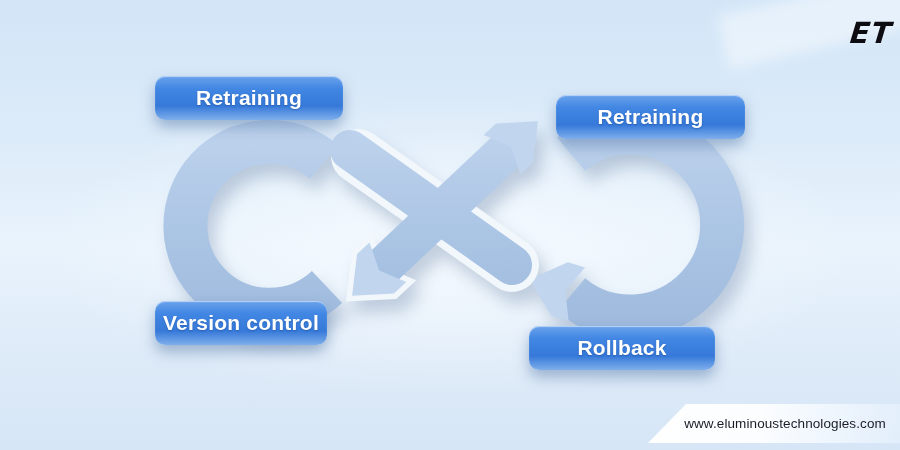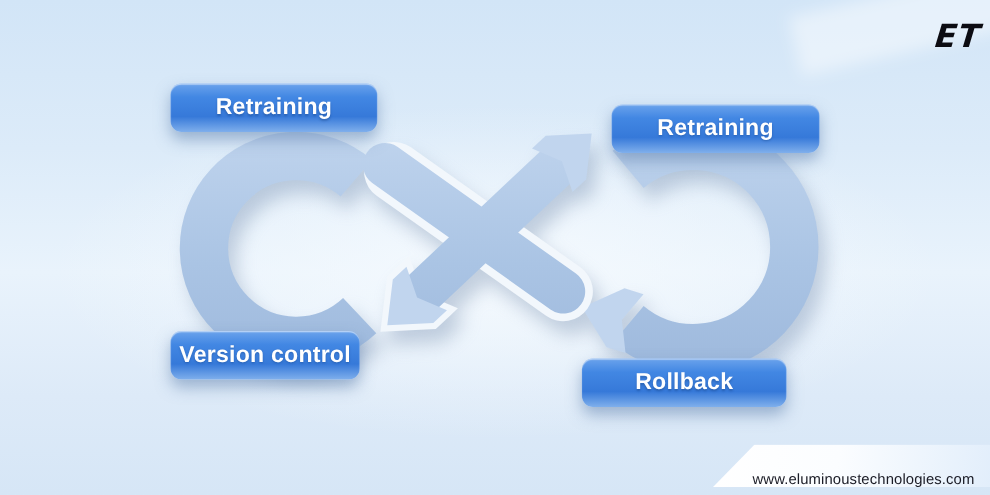--- a/index.html
+++ b/index.html
@@ -32,21 +32,21 @@
   .logo{
     position:absolute;left:826px;top:16px;width:66px;height:34px;
     font-family:"DejaVu Sans",sans-serif;font-weight:bold;font-style:italic;
     font-size:29px;color:#0c0c12;transform:skewX(-6deg);letter-spacing:1px;
     text-align:right;
   }
   .footer-band{
     position:absolute;left:648px;top:404px;width:252px;height:39px;
     clip-path:polygon(38px 0,100% 0,100% 100%,0 100%);
     background:linear-gradient(100deg,#ffffff 0%,#fbfdff 45%,#e2eefb 100%);
-    display:flex;align-items:flex-end;justify-content:center;
+    display:flex;align-items:center;justify-content:center;
     padding-left:22px;box-sizing:border-box;
   }
   .footer-band span{font-size:13.5px;color:#1b1c26;letter-spacing:.1px;}
 </style>
 </head>
 <body>
 
 <div class="canvas">
 
   <div class="streak"></div>

